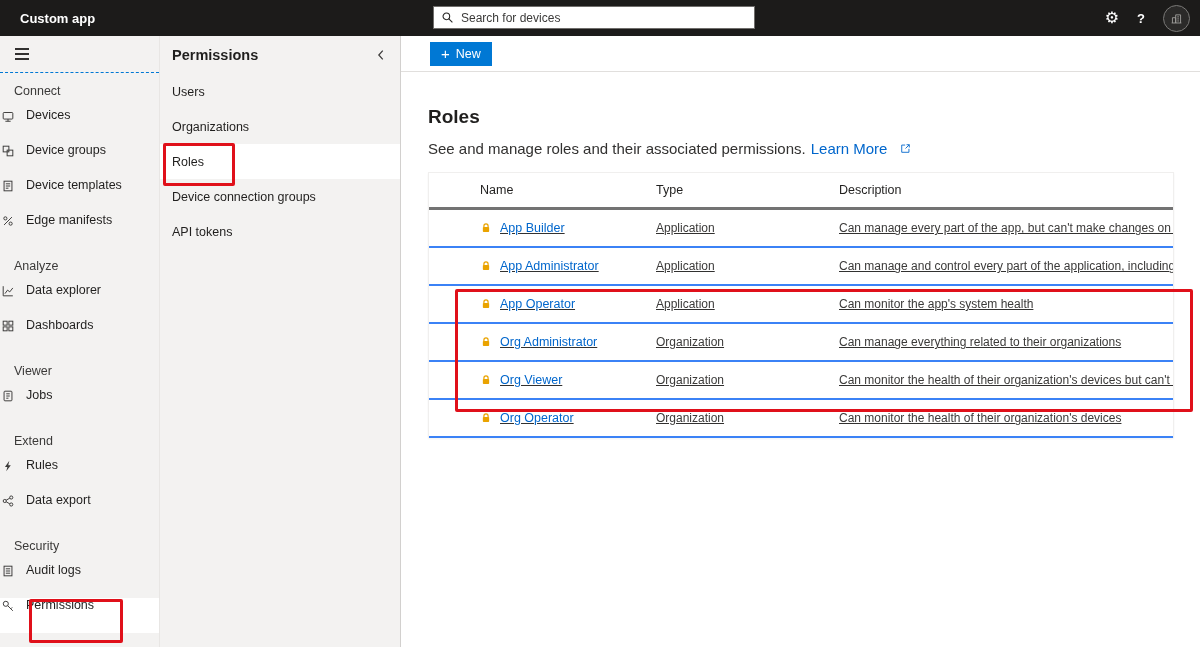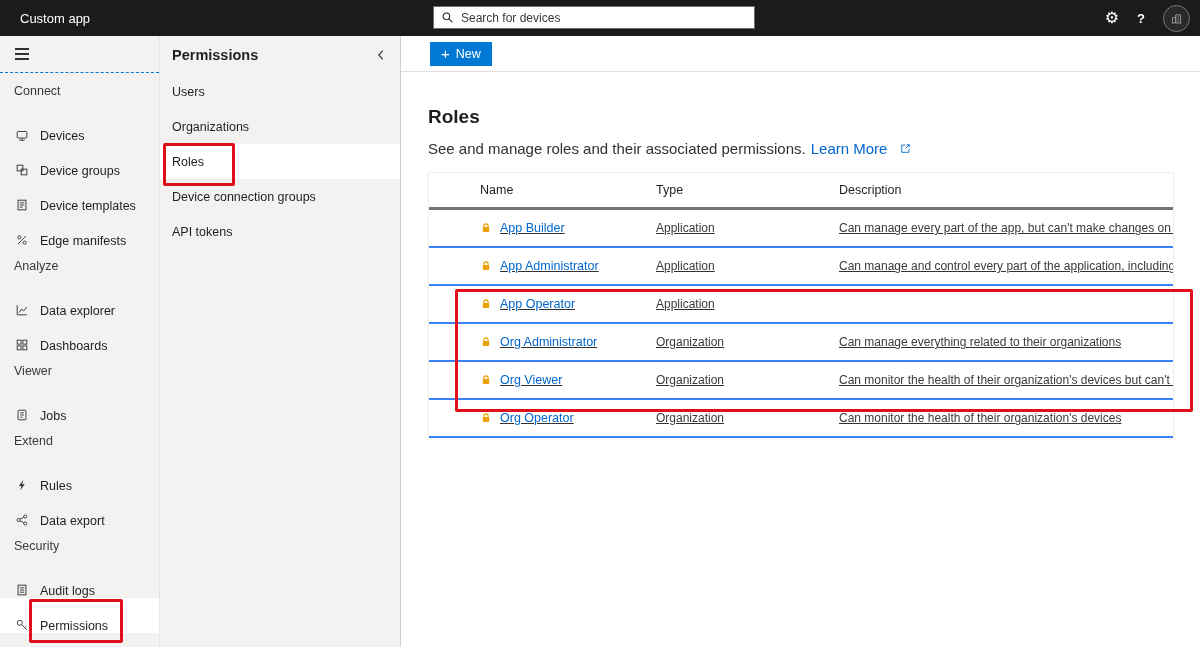--- a/index.html
+++ b/index.html
@@ -2,21 +2,21 @@
 <html><head>
 <meta charset="utf-8">
 <style>
   html,body{margin:0;padding:0;}
   body{width:1200px;height:647px;position:relative;overflow:hidden;background:#fff;
        font-family:"Liberation Sans",sans-serif;color:#323130;font-size:13px;}
 
   
   .topbar{position:absolute;top:0;left:0;width:1200px;height:36px;background:#1c1b1a;}
   .app-title{position:absolute;left:20px;top:0;height:36px;display:flex;align-items:center;
-             color:#fff;font-weight:normal;font-size:13px;}
+             color:#fff;font-weight:bold;font-size:13px;}
   .searchbox{position:absolute;left:433px;top:6px;width:322px;height:23px;background:#ffffff;
              border:1px solid #6f6d6b;display:flex;align-items:center;padding:0 7px;box-sizing:border-box;}
   .search-icon{display:flex;align-items:center;margin-right:5px;}
   .search-input{flex:1;border:none;background:transparent;outline:none;font-size:12px;
                 color:#252423;font-family:inherit;}
   .search-input::placeholder{color:#3b3a39;opacity:1;}
   .topbar-right{position:absolute;right:10px;top:0;height:36px;display:flex;align-items:center;gap:18px;}
   .topbar-glyph{color:#fff;font-size:16px;line-height:1;cursor:pointer;}
   .topbar-glyph.help{font-size:13px;font-weight:bold;}
   .avatar{width:25px;height:25px;border-radius:50%;border:1px solid #7a7977;background:#2b2a29;
@@ -24,21 +24,21 @@
 
   
   .sidebar{position:absolute;top:36px;left:0;width:160px;height:611px;background:#f3f2f1;
            border-right:1px solid #e8e6e4;box-sizing:border-box;}
   .burger{height:37px;display:flex;align-items:center;padding-left:15px;
           border-bottom:1px dashed #0078d4;box-sizing:border-box;cursor:pointer;}
   .burger-lines{display:flex;flex-direction:column;gap:3px;}
   .burger-lines span{display:block;width:14px;height:2px;background:#323130;}
   .nav-section{height:35px;display:flex;align-items:center;padding-left:14px;
                font-size:12.5px;color:#3b3a39;}
-  .nav-item{height:35px;display:flex;align-items:flex-end;padding-left:14px;gap:10px;
+  .nav-item{height:35px;display:flex;align-items:flex-start;gap:10px;
             font-size:12.5px;color:#201f1e;cursor:pointer;}
   .nav-item.selected{background:#fff;}
   .nav-icon{width:16px;height:16px;display:flex;align-items:center;justify-content:center;flex:0 0 16px;}
   .nav-icon svg{stroke:#3b3a39;fill:none;stroke-width:1.1;}
 
   
   .subnav{position:absolute;top:36px;left:160px;width:241px;height:611px;background:#f3f2f1;
           border-right:1px solid #d2d0ce;box-sizing:border-box;}
   .subnav-header{height:38px;display:flex;align-items:center;justify-content:space-between;padding:0 12px;}
   .subnav-title{font-size:14.5px;font-weight:bold;color:#201f1e;}
@@ -311,20 +311,21 @@
         <div class="cell name">
           <span class="lock">
             <svg width="12" height="12" viewBox="0 0 16 16">
                 <path d="M5.2 7V5.2a2.8 2.8 0 015.6 0V7" stroke="#eaa300" stroke-width="1.6" fill="none"></path>
                 <rect x="3.8" y="6.8" width="8.4" height="6.4" rx="1" fill="#eaa300"></rect>
               </svg>
           </span>
           <a class="role-link" style="color: rgb(0, 102, 204); text-align: center;">App Operator</a>
         </div>
         <div class="cell type">Application</div>
+        <div class="cell desc">Can monitor the app's system health</div>
       </div>
 
       <div class="trow">
         <div class="cell name">
           <span class="lock">
             <svg width="12" height="12" viewBox="0 0 16 16">
                 <path d="M5.2 7V5.2a2.8 2.8 0 015.6 0V7" stroke="#eaa300" stroke-width="1.6" fill="none"></path>
                 <rect x="3.8" y="6.8" width="8.4" height="6.4" rx="1" fill="#eaa300"></rect>
               </svg>
           </span>

